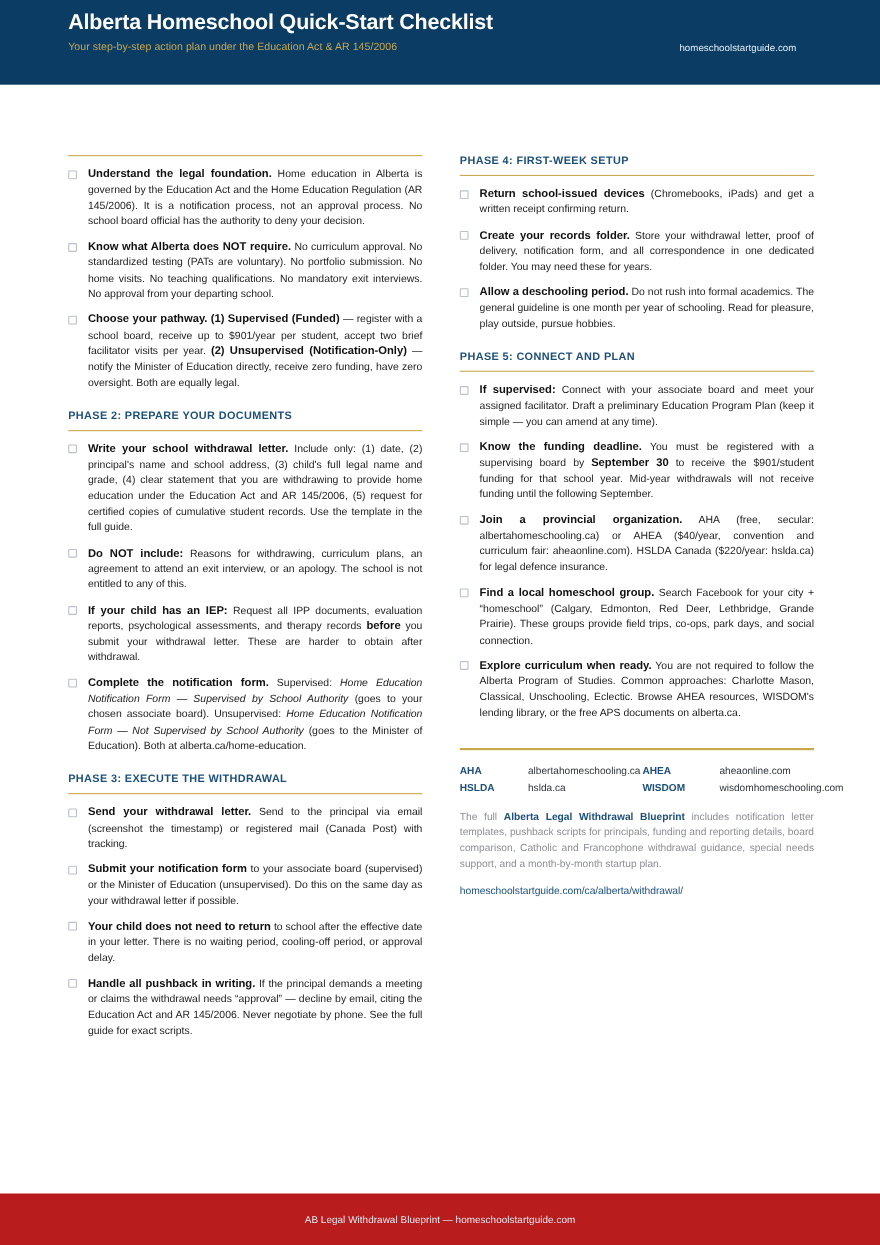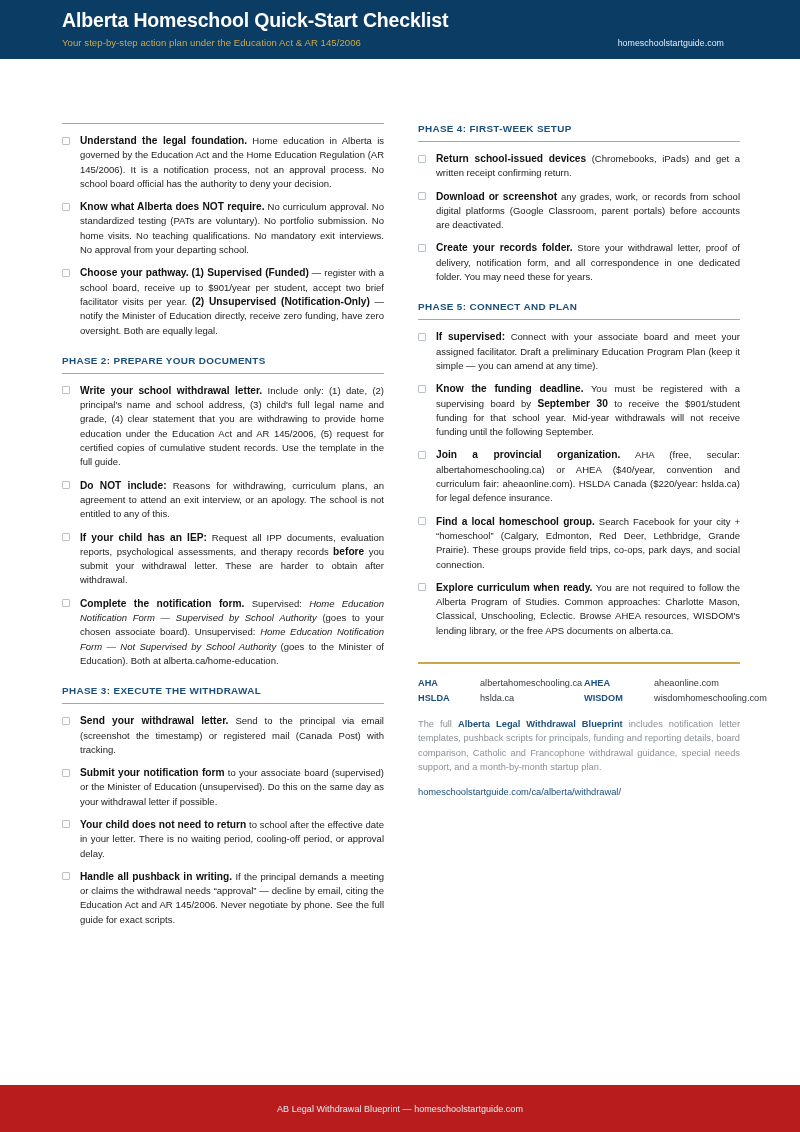--- a/index.html
+++ b/index.html
@@ -10,21 +10,21 @@
     background: #ffffff;
     font-family: "Liberation Sans", sans-serif;
     color: #1f1f1f;
     overflow: hidden;
     position: relative;
   }
 
   
   .header {
     background: #0b3c64;
-    height: 59px;
+    height: 77px;
     padding: 9px 0 0 0;
     position: relative;
   }
   .header-inner {
     padding: 0 62px;
     position: relative;
     height: 100%;
   }
   .header-title {
     color: #ffffff;
@@ -229,25 +229,25 @@
       <div class="phase-block">
         <div class="phase-head">PHASE 4: FIRST-WEEK SETUP</div>
         <hr class="phase-rule">
         <ul class="checklist">
           <li>
             <span class="cb"></span>
             <span class="li-text"><b>Return school-issued devices</b> (Chromebooks, iPads) and get a written receipt confirming return.</span>
           </li>
           <li>
             <span class="cb"></span>
-            <span class="li-text"><b>Download or screenshot</b> any grades, work, or records from school digital platforms (Google Classroom, parent portals) before accounts are deactivated.</span>
-          </li>
-          <li>
-            <span class="cb"></span>
             <span class="li-text"><b>Create your records folder.</b> Store your withdrawal letter, proof of delivery, notification form, and all correspondence in one dedicated folder. You may need these for years.</span>
+          </li>
+          <li>
+            <span class="cb"></span>
+            <span class="li-text"><b>Allow a deschooling period.</b> Do not rush into formal academics.  The general guideline is one month per year of schooling. Read for pleasure, play outside, pursue hobbies.</span>
           </li>
         </ul>
       </div>
       <div class="phase-block">
         <div class="phase-head">PHASE 5: CONNECT AND PLAN</div>
         <hr class="phase-rule">
         <ul class="checklist">
           <li>
             <span class="cb"></span>
             <span class="li-text"><b>If supervised:</b> Connect with your associate board and meet your assigned facilitator. Draft a preliminary Education Program Plan (keep it simple — you can amend at any time).</span>

